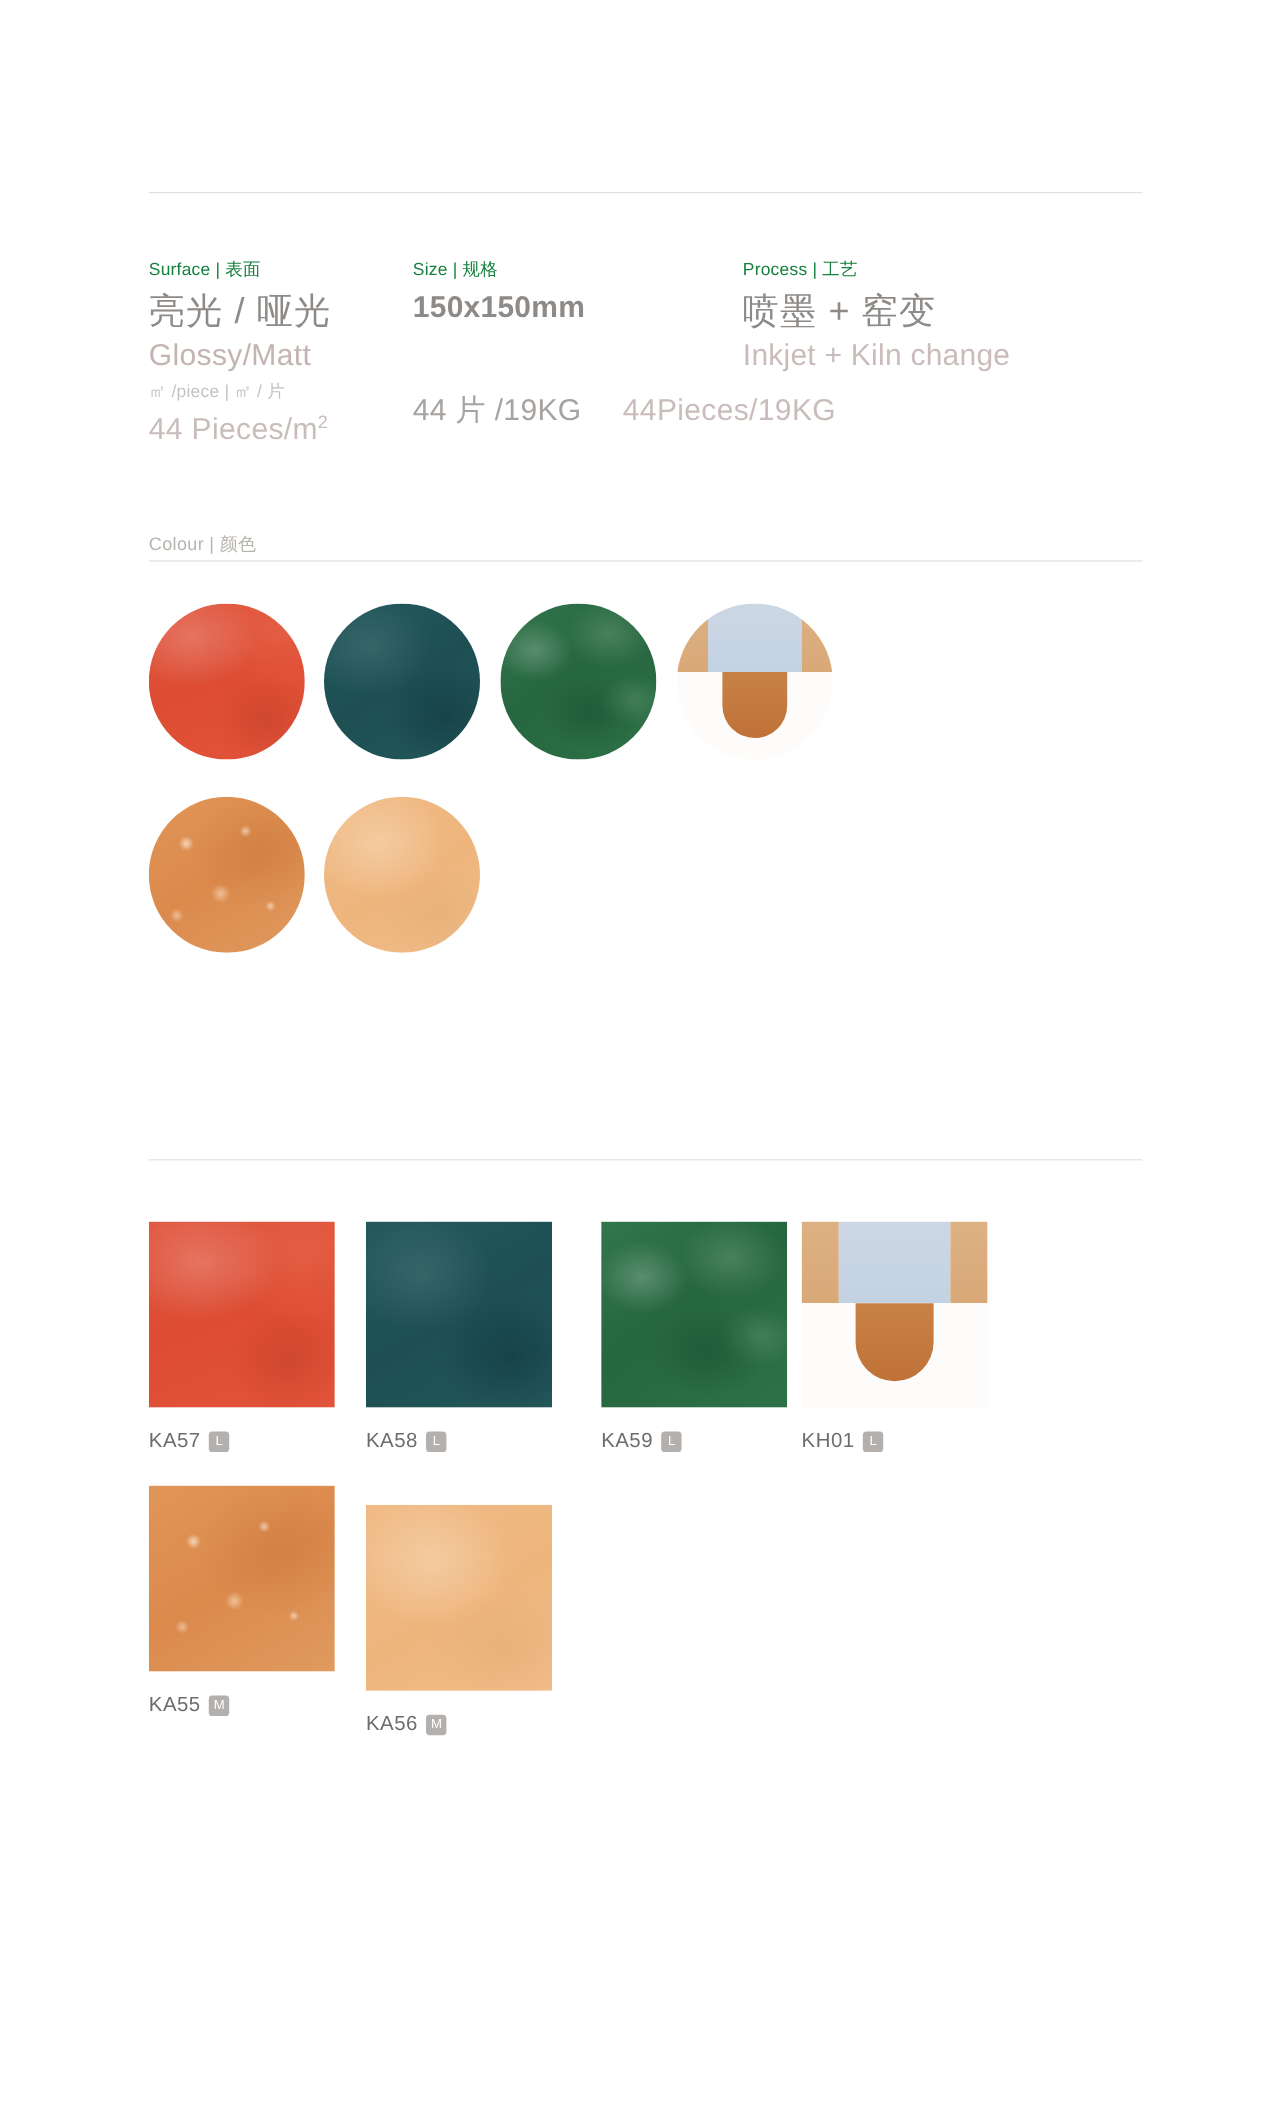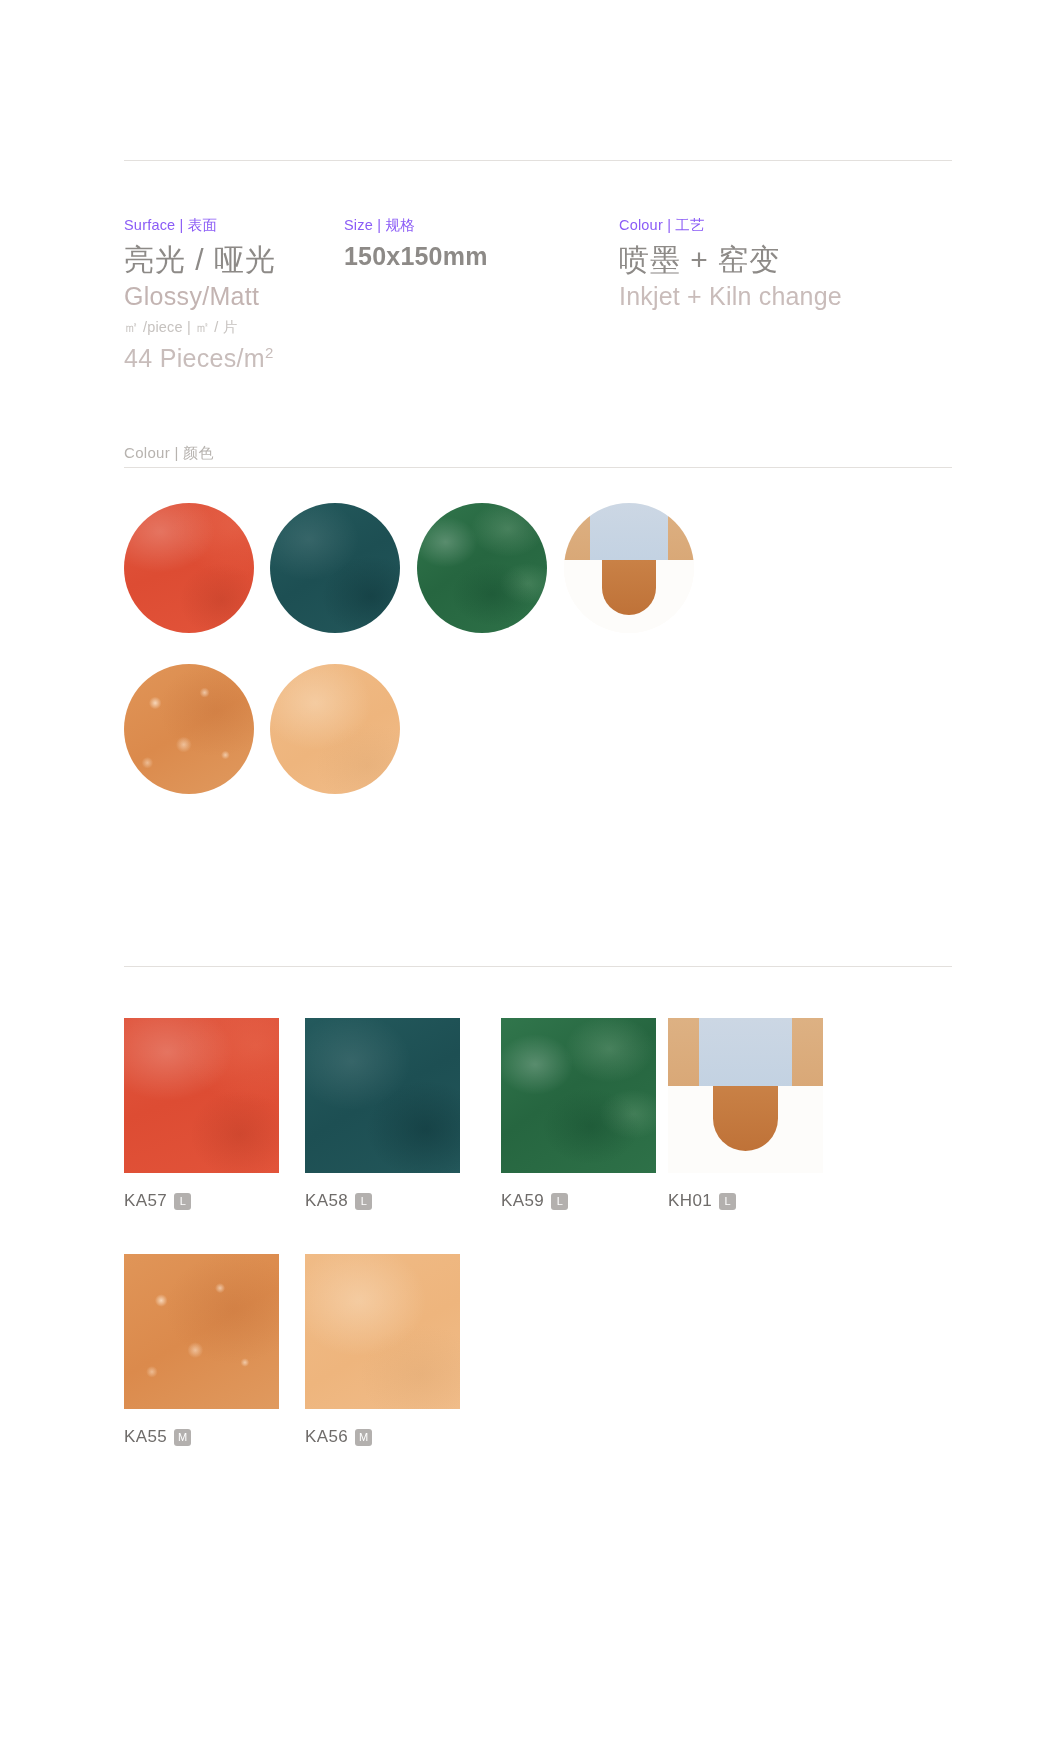--- a/index.html
+++ b/index.html
@@ -49,21 +49,21 @@
   .spec-col {
     position: absolute;
     top: 0;
   }
   .c-surface { left: 0px;   width: 215px; }
   .c-size    { left: 220px; width: 270px; }
   .c-process { left: 495px; width: 345px; }
 
   .lbl {
     font-size: 14.5px;
-    color: #8b5cf6;
+    color: #15803d;
     letter-spacing: 0.2px;
     line-height: 1.1;
     white-space: nowrap;
     font-weight: 400;
   }
   .val-cn {
     font-size: 30px;
     color: #8d8a87;
     letter-spacing: 1px;
     line-height: 1.35;
@@ -260,35 +260,39 @@
       <div class="val-cn">亮光 / 哑光</div>
       <div class="val-en">Glossy/Matt</div>
     </div>
 
     <div class="spec-col c-size">
       <div class="lbl">Size | 规格</div>
       <div class="val-size">150x150mm</div>
     </div>
 
     <div class="spec-col c-process">
-      <div class="lbl">Colour | 工艺</div>
+      <div class="lbl">Process | 工艺</div>
       <div class="val-cn">喷墨 + 窑变</div>
       <div class="val-en proc">Inkjet + Kiln change</div>
     </div>
 
   </div>
 
   <div class="spec-row row2">
 
     <div class="spec-col c-surface">
       <div class="r2lbl">㎡ /piece | ㎡ / 片</div>
       <div class="r2val"><span>44 Pieces/m</span><span class="sup">2</span></div>
     </div>
 
     <div class="spec-col" style="left:220px; width:620px;">
+      <div style="position:relative; height:36px;">
+        <div class="r2val dark" style="position:absolute; left:0; top:0;">44 片 /19KG</div>
+        <div class="r2val" style="position:absolute; left:175px; top:0;">44Pieces/19KG</div>
+      </div>
     </div>
 
   </div>
 
   <div class="colour-label">Colour | 颜色</div>
   <div class="hrule mid"></div>
 
   <div class="circles">
 
     <div class="swatch" style="left:0px;   top:0px;">
@@ -366,21 +370,21 @@
           <div class="pat-white"></div>
           <div class="pat-halfdisc"></div>
         </div>
       </div>
       <div class="tile-caption">
         <span>KH01</span>
         <span class="size-badge">L</span>
       </div>
     </div>
 
-    <div class="tile-cell" style="left:0px; top:236px;">
+    <div class="tile-cell" style="left:0px; top:220px;">
       <div class="tile-img">
         <div class="fill tex-terracotta"></div>
       </div>
       <div class="tile-caption">
         <span>KA55</span>
         <span class="size-badge">M</span>
       </div>
     </div>
 
     <div class="tile-cell" style="left:181px; top:236px;">

